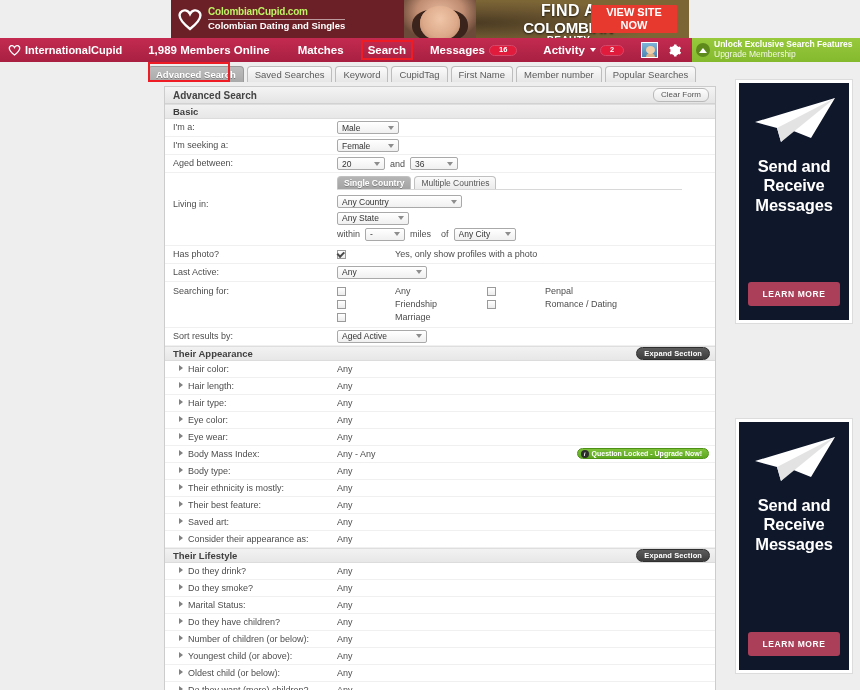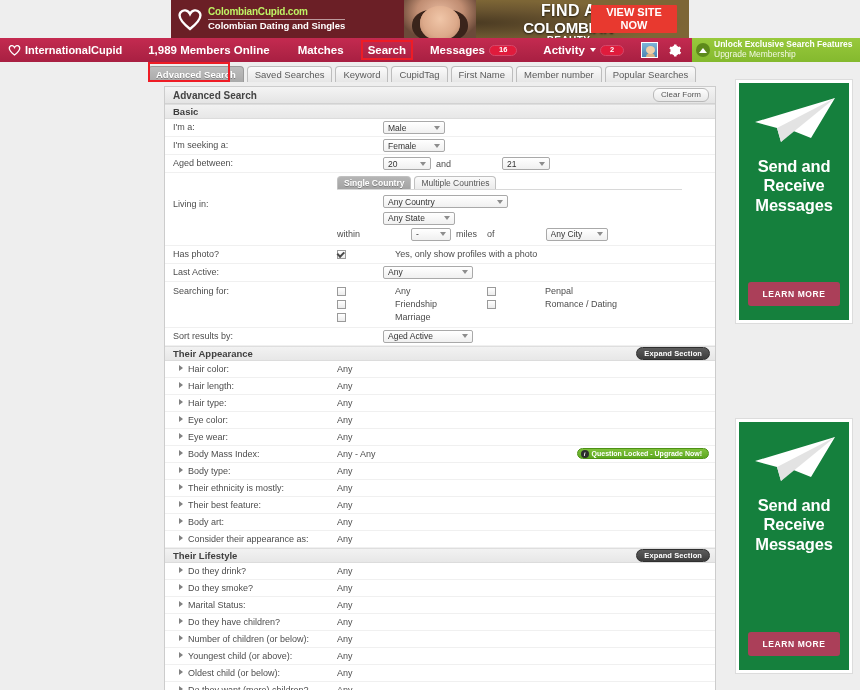--- a/index.html
+++ b/index.html
@@ -330,21 +330,20 @@
     display: inline-flex;
     align-items: center;
     height: 13px;
     background: linear-gradient(180deg, #ffffff, #f0f0f0);
     border: 1px solid #a9a9a9;
     border-radius: 2px;
     font-size: 8.5px;
     color: #333;
     padding: 0 2px 0 4px;
     vertical-align: middle;
-    margin-left: 46px;
   }
   .sel .txt { white-space: nowrap; }
   .sel .arrow {
     margin-left: 7px;
     margin-right: 2px;
     width: 0; height: 0;
     border-left: 3px solid transparent;
     border-right: 3px solid transparent;
     border-top: 4px solid #8d8d8d;
   }
@@ -466,21 +465,21 @@
   
   .ad {
     position: absolute;
     left: 735px;
     width: 118px;
     background: #ffffff;
     border: 1px solid #dcdcdc;
     padding: 3px;
   }
   .ad-inner {
-    background: #15803d;
+    background: #0f172a;
     height: 100%;
     display: flex;
     flex-direction: column;
     align-items: center;
     padding-top: 14px;
   }
   .ad1 { top: 79px; height: 245px; }
   .ad2 { top: 418px; height: 256px; }
   .plane {
     width: 86px; height: 46px;
@@ -618,21 +617,21 @@
 
   <div class="row">
     <div class="lbl">Aged between:</div>
     <div class="val" style="display:flex;align-items:center;">
       <span class="sel w48">
         <span class="txt">20</span>
         <span class="arrow"></span>
       </span>
       <span class="inline-txt">and</span>
       <span class="sel w48">
-        <span class="txt">21</span>
+        <span class="txt">36</span>
         <span class="arrow"></span>
       </span>
     </div>
   </div>
 
   <div class="row row-tall" style="padding-top:3px;padding-bottom:4px;">
     <div class="lbl" style="padding-top:22px;">Living in:</div>
     <div class="val">
       <div class="country-tabs">
         <div class="ctab active">Single Country</div>
@@ -767,21 +766,21 @@
   </div>
   <div class="row collapsible">
     <div class="lbl"><span class="tri"></span><span>Their ethnicity is mostly:</span></div>
     <div class="val">Any</div>
   </div>
   <div class="row collapsible">
     <div class="lbl"><span class="tri"></span><span>Their best feature:</span></div>
     <div class="val">Any</div>
   </div>
   <div class="row collapsible">
-    <div class="lbl"><span class="tri"></span><span>Body art:</span></div>
+    <div class="lbl"><span class="tri"></span><span>Saved art:</span></div>
     <div class="val">Any</div>
   </div>
   <div class="row collapsible">
     <div class="lbl"><span class="tri"></span><span>Consider their appearance as:</span></div>
     <div class="val">Any</div>
   </div>
 
   <div class="section-head">
     <div class="st">Their Lifestyle</div>
     <div class="btn-expand">Expand Section</div>

